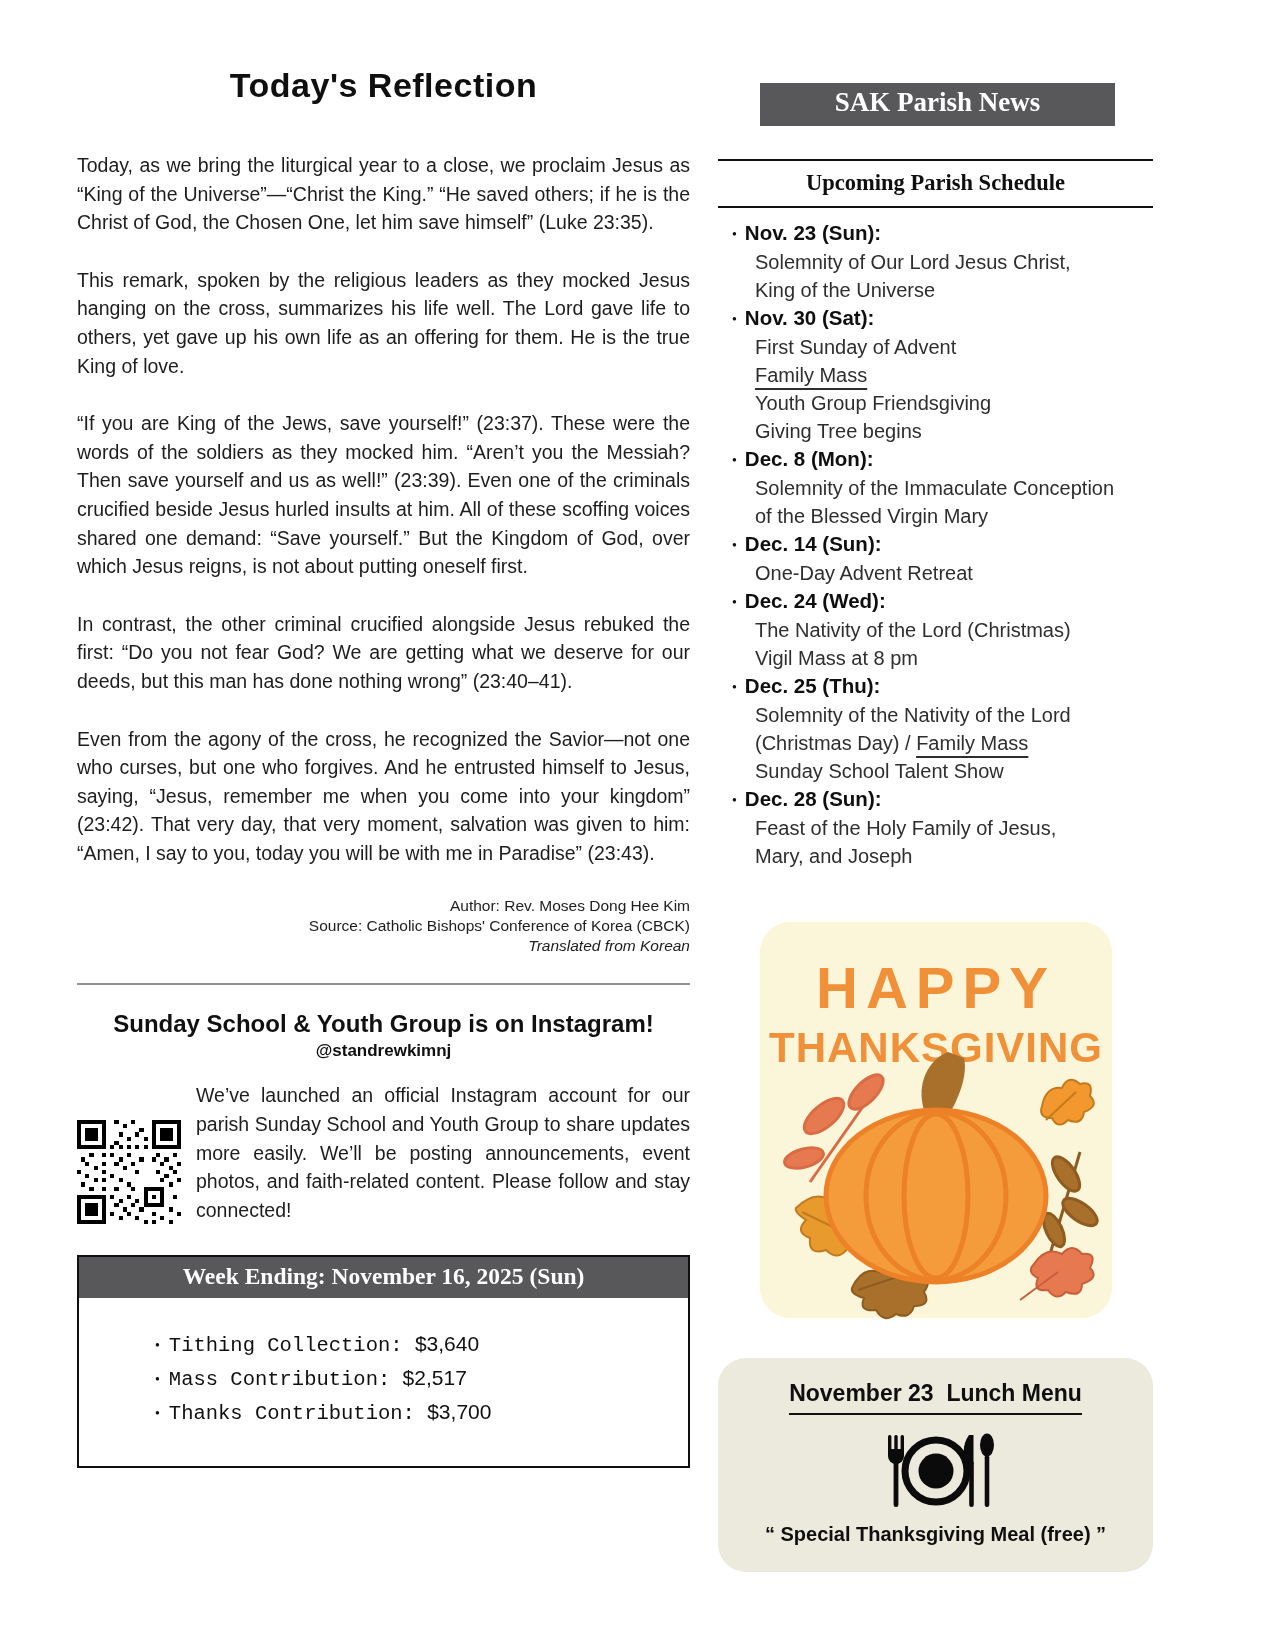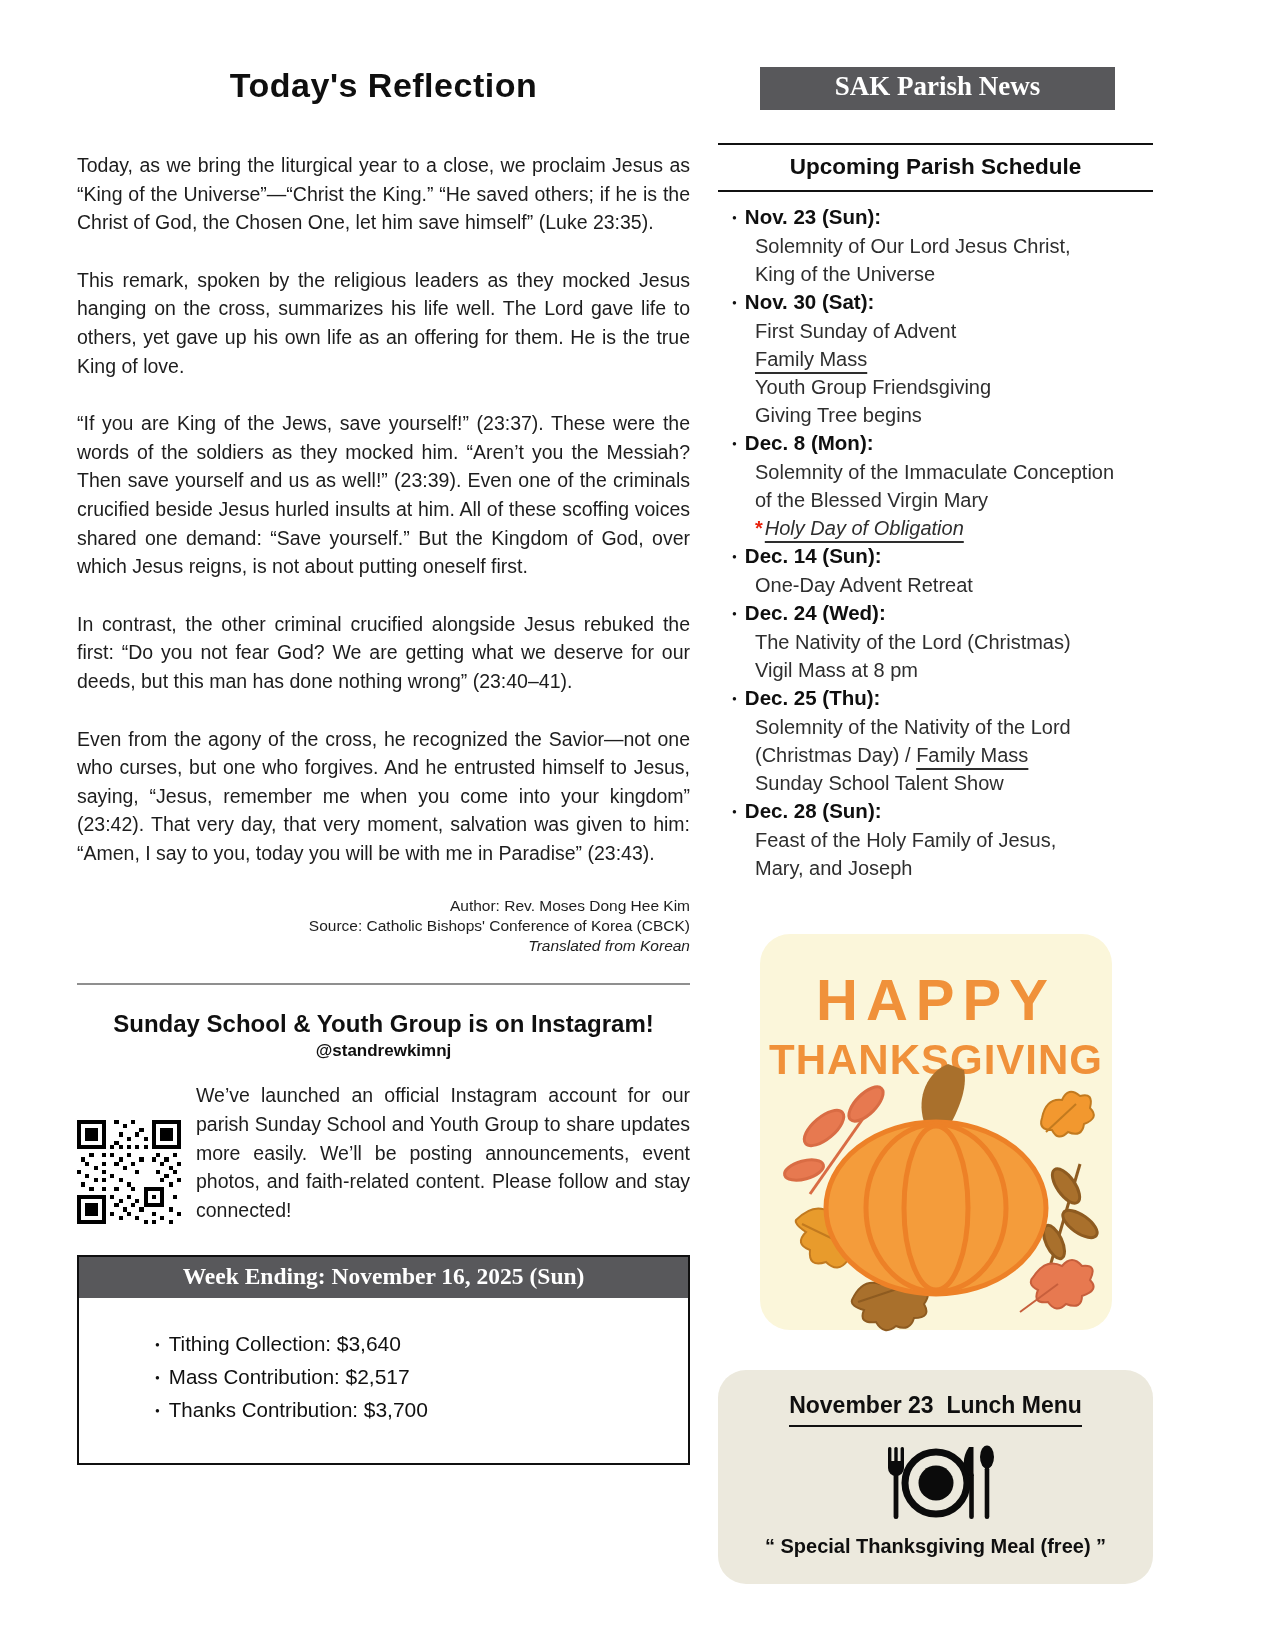--- a/index.html
+++ b/index.html
@@ -7,21 +7,21 @@
   .page {
     position: relative;
     width: 1275px; height: 1650px;
     margin: 0 auto;
     background: #ffffff;
     font-family: "Liberation Sans", sans-serif;
     color: #1c1c1c;
     overflow: hidden;
   }
   .left-col  { position:absolute; left:77px;  top:66px; width:613px; }
-  .right-col { position:absolute; left:718px; top:61px; width:435px; }
+  .right-col { position:absolute; left:718px; top:77px; width:435px; }
 
   
   .page-title {
     font-size:34px; font-weight:bold; color:#0f0f0f;
     text-align:center; margin:0 0 46px 0; letter-spacing:0.5px;
   }
   .reflection p {
     font-size:19.5px; line-height:28.6px; text-align:justify;
     color:#1d1d1d; margin-bottom:29px;
   }
@@ -38,35 +38,36 @@
 
   .week-box { margin-top:31px; border:2px solid #101010; }
   .week-header {
     background:#58585B; color:#ffffff; text-align:center;
     font-family:"Liberation Serif", serif; font-weight:bold;
     font-size:23.5px; padding:6px 0 8px 0;
   }
   .week-body { padding:30px 20px 36px 76px; }
   .week-item { font-size:20.5px; line-height:32px; color:#101010; }
   .w-bullet { font-size:13px; vertical-align:4px; margin-right:9px; color:#101010; }
-  .week-label { font-family:Liberation Sans, sans-serif;margin-top:10px; }
+  .week-label { font-family:Liberation Mono, monospace;margin-top:10px; }
   .week-value { font-family:"Liberation Sans", sans-serif; font-size:21px; }
 
   
   .news-bar {
     margin:6px 38px 0 42px;
     background:#58585B; color:#ffffff; text-align:center;
     font-family:"Liberation Serif", serif; font-weight:bold;
     font-size:27px; padding:4px 0 8px 0;
   }
   .sched-head {
     margin-top:33px;
     border-top:2.5px solid #111; border-bottom:2.5px solid #111;
     text-align:center; font-size:22.5px; font-weight:bold; color:#0f0f0f;
     padding:9px 0 10px 0;
+    font-family:Liberation Serif, serif;
   }
   .schedule { margin-top:11px; font-size:20px; line-height:28px; color:#2e2e2e; }
   .event-date { font-weight:bold; color:#0f0f0f; font-size:20.5px; padding-left:14px; }
   .d-bullet { font-size:13px; vertical-align:4px; margin-right:8px; font-weight:normal; }
   .event-line { padding-left:37px; }
   .underlined { text-decoration:underline; text-underline-offset:6px; text-decoration-thickness:1.5px; }
   .italic { font-style:italic; }
   .star { color:#E8210C; font-weight:bold; font-style:normal; margin-right:2px; }
 
   .card { margin:50px auto 0 auto; width:356px; }
@@ -169,21 +170,20 @@
           <div class="event-date"><span class="d-bullet" style="font-size: 8px;">●</span><span>Nov. 30 (Sat):</span></div>
           <div class="event-line"><span>First Sunday of Advent</span></div>
           <div class="event-line"><span class="underlined">Family Mass</span></div>
           <div class="event-line"><span>Youth Group Friendsgiving</span></div>
           <div class="event-line"><span>Giving Tree begins</span></div>
         </div>
         <div class="schedule-event">
           <div class="event-date"><span class="d-bullet" style="font-size: 8px;">●</span><span>Dec. 8 (Mon):</span></div>
           <div class="event-line"><span>Solemnity of the Immaculate Conception</span></div>
           <div class="event-line"><span>of the Blessed Virgin Mary</span></div>
-          <div class="event-line"><span class="star">*</span><span class="underlined italic">Holy Day of Obligation</span></div>
         </div>
         <div class="schedule-event">
           <div class="event-date"><span class="d-bullet" style="font-size: 8px;">●</span><span>Dec. 14 (Sun):</span></div>
           <div class="event-line"><span>One-Day Advent Retreat</span></div>
         </div>
         <div class="schedule-event">
           <div class="event-date"><span class="d-bullet" style="font-size: 8px;">●</span><span>Dec. 24 (Wed):</span></div>
           <div class="event-line"><span>The Nativity of the Lord (Christmas)</span></div>
           <div class="event-line"><span>Vigil Mass at 8 pm</span></div>
         </div>

